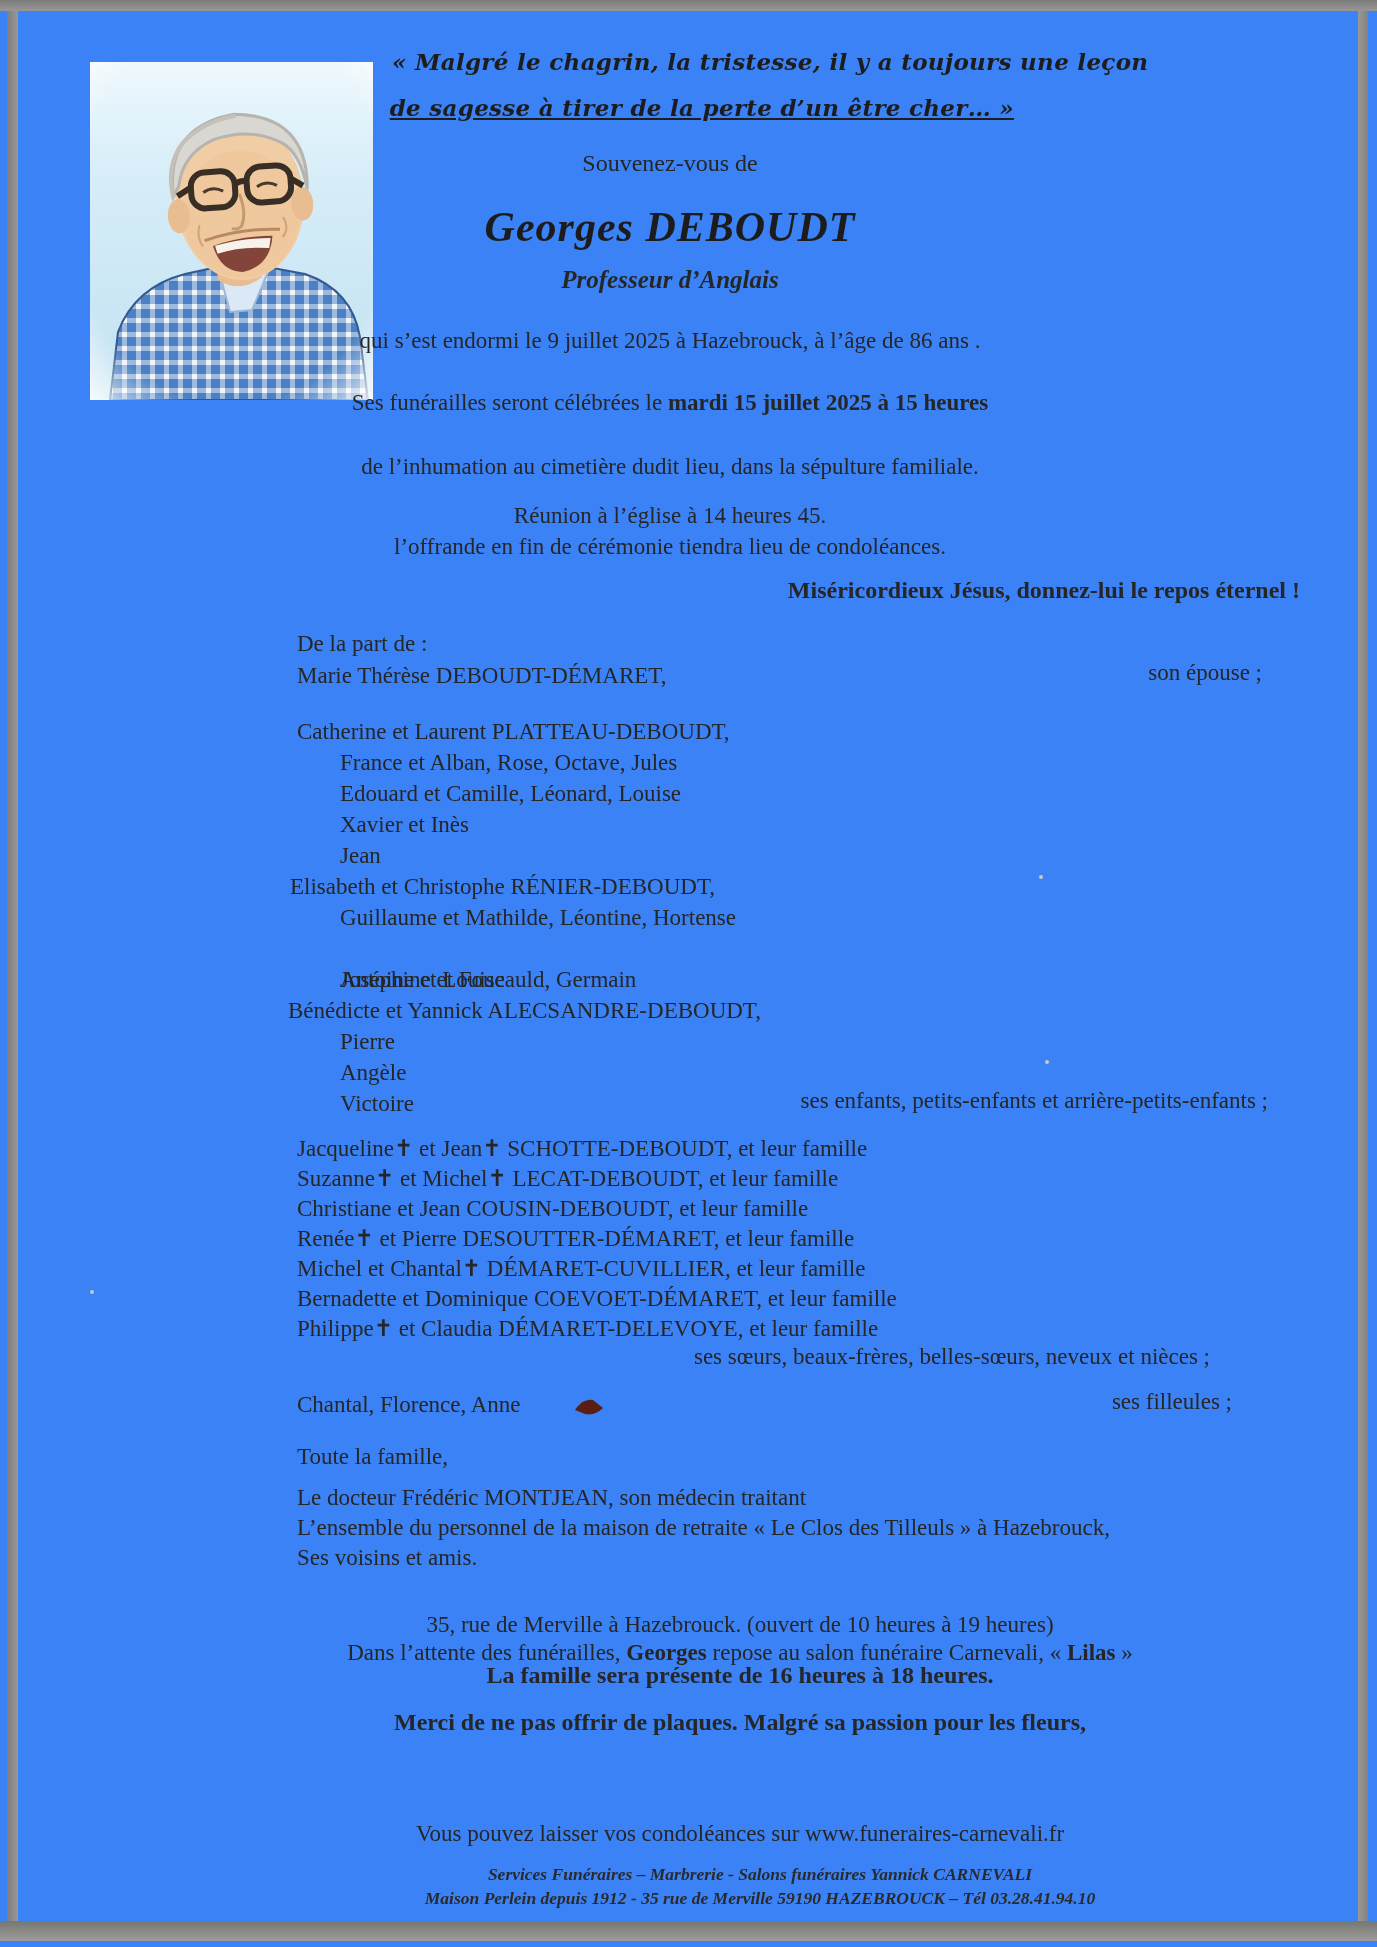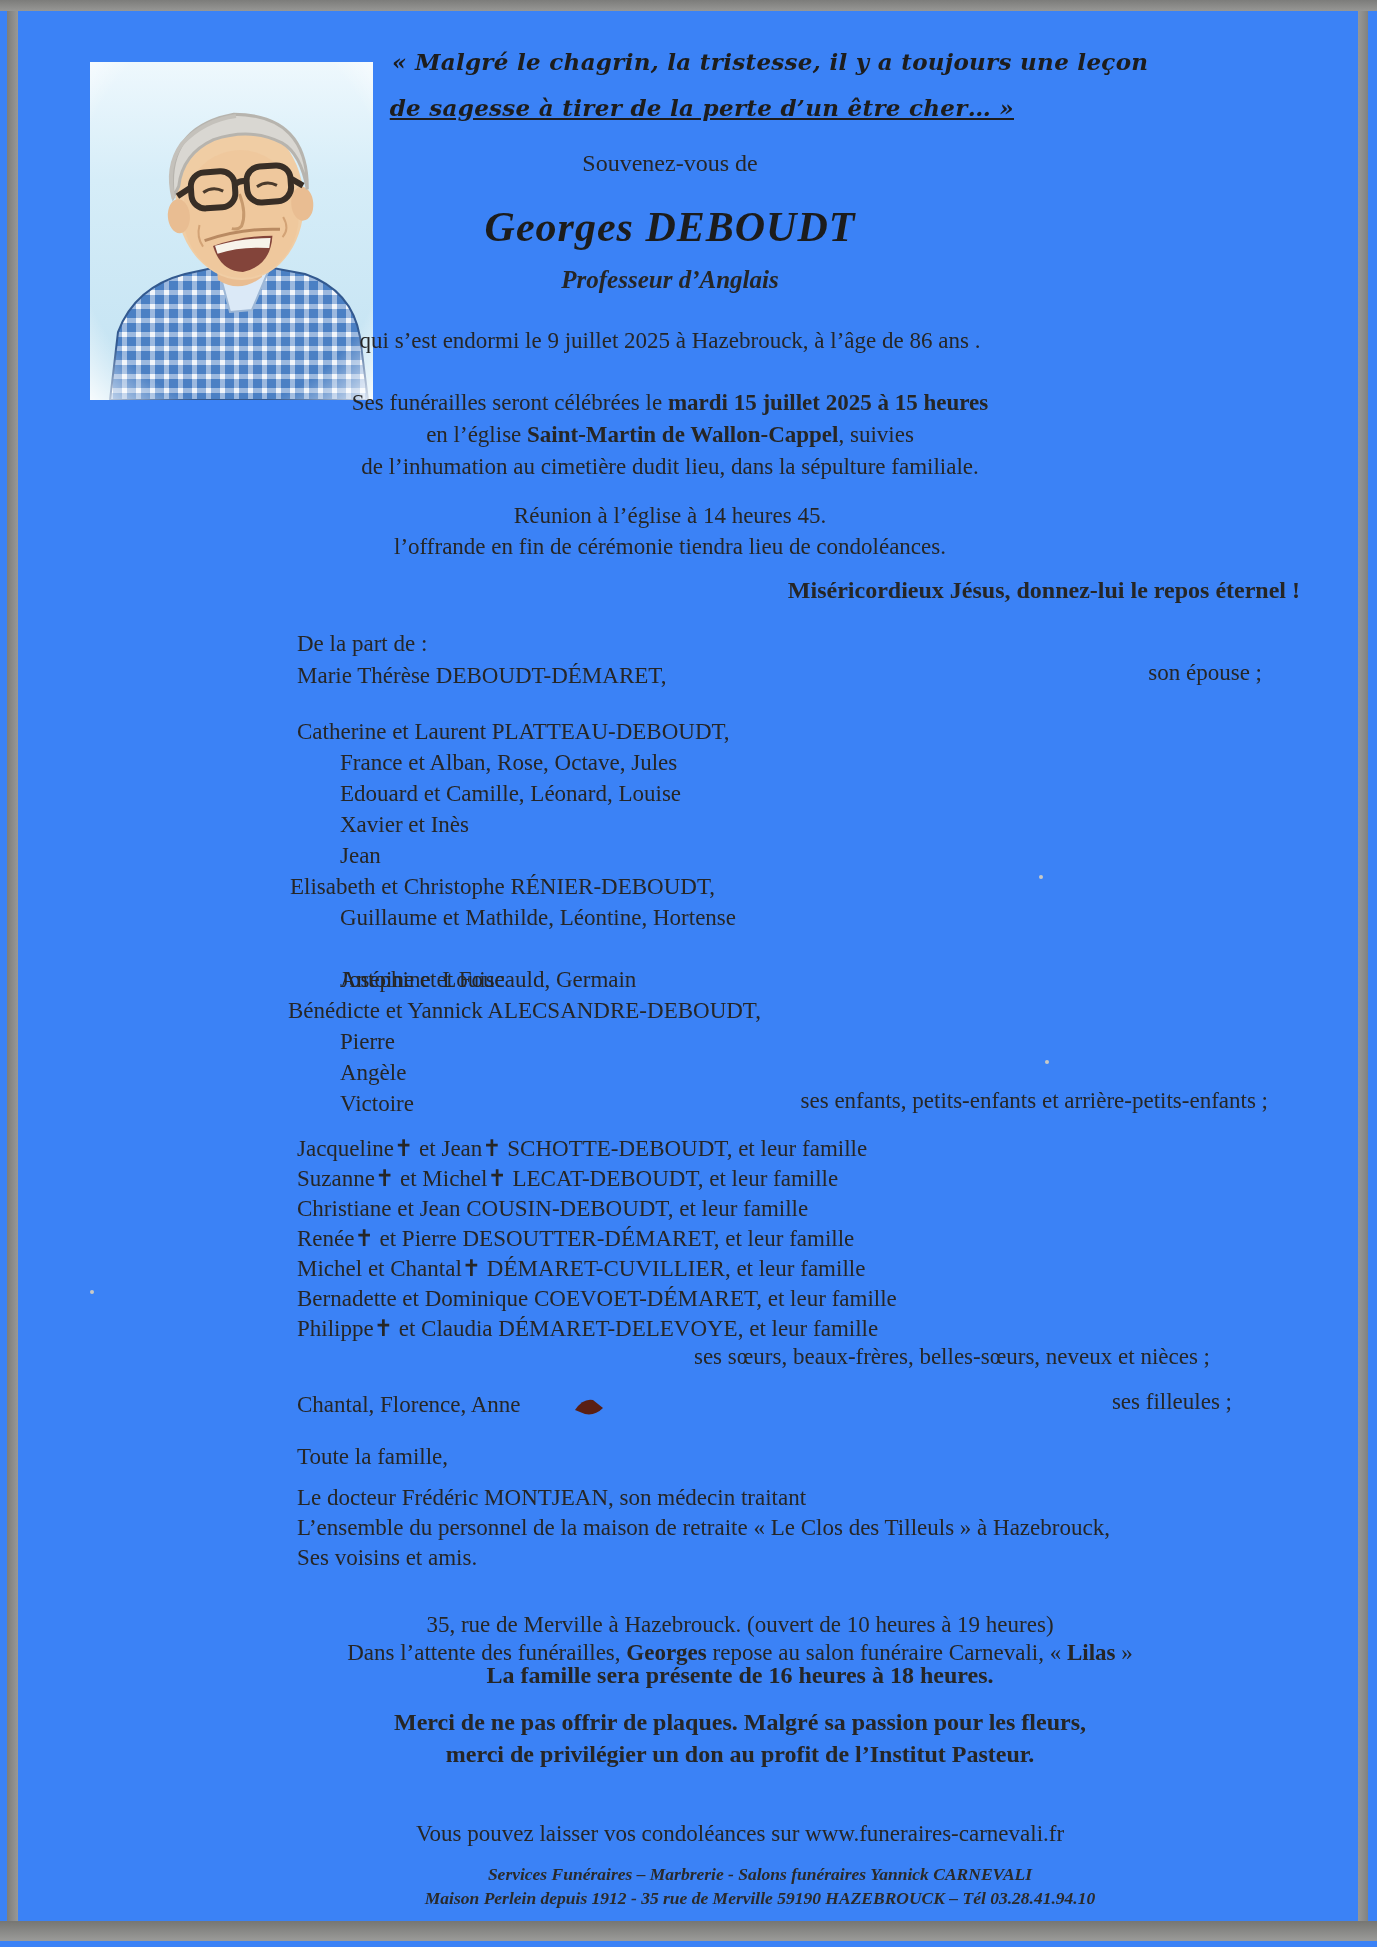--- a/index.html
+++ b/index.html
@@ -97,23 +97,20 @@
   <div class="t quote" style="left:auto;right:363px;top:92px;text-decoration:underline;">de sagesse à tirer de la perte d’un être cher… »</div>
 
   <div class="c" style="top:150px;font-size:24px;">Souvenez-vous de</div>
   <div class="c name-big" style="top:203px;">Georges DEBOUDT</div>
   <div class="c subtitle" style="top:266px;">Professeur d’Anglais</div>
 
   <div class="c" style="top:328px;">qui s’est endormi le 9 juillet 2025 à Hazebrouck, à l’âge de 86 ans .</div>
   <div class="c" style="top:390px;">
     <span>Ses funérailles seront célébrées le </span><span class="b">mardi 15 juillet 2025 à 15 heures</span>
   </div>
-  <div class="c" style="top:422px;">
-    <span>en l’église </span><span class="b">Saint-Martin de Wallon-Cappel</span><span>, suivies</span>
-  </div>
   <div class="c" style="top:454px;">de l’inhumation au cimetière dudit lieu, dans la sépulture familiale.</div>
   <div class="c" style="top:503px;">Réunion à l’église à 14 heures 45.</div>
   <div class="c" style="top:534px;">l’offrande en fin de cérémonie tiendra lieu de condoléances.</div>
   <div class="right b" style="right:77px;top:577px;font-size:24px;">Miséricordieux Jésus, donnez-lui le repos éternel !</div>
 
   <div class="t" style="left:297px;top:628px;">De la part de :</div>
   <div class="t" style="left:297px;top:660px;">Marie Thérèse DEBOUDT-DÉMARET,</div>
   <div class="right" style="right:115px;top:660px;">son épouse ;</div>
 
   <div class="t" style="left:297px;top:716px;">Catherine et Laurent PLATTEAU-DEBOUDT,</div>
@@ -152,21 +149,20 @@
   <div class="t" style="left:297px;top:1512px;">L’ensemble du personnel de la maison de retraite «  Le Clos des Tilleuls » à Hazebrouck,</div>
   <div class="t" style="left:297px;top:1542px;">Ses voisins et amis.</div>
 
   <div class="vcenter" style="top:1640px;">
     <span>Dans l’attente des funérailles, </span><span class="b">Georges</span><span> repose au salon funéraire Carnevali, « </span><span class="b">Lilas</span><span> »</span>
   </div>
   <div class="vcenter" style="top:1612px;">35, rue de Merville à Hazebrouck. (ouvert de 10 heures à 19 heures)</div>
   <div class="vcenter b" style="top:1662px;font-size:24px;">La famille sera présente de 16 heures à 18 heures.</div>
 
   <div class="vcenter b" style="top:1709px;font-size:24px;">Merci de ne pas offrir de plaques. Malgré sa passion pour les fleurs,</div>
-  <div class="vcenter b" style="top:1741px;font-size:24px;">merci de privilégier un don au profit de l’Institut Pasteur.</div>
 
   <div class="vcenter" style="top:1821px;">Vous pouvez laisser vos condoléances sur www.funeraires-carnevali.fr</div>
 
   <div class="footer-line" style="top:1864px;">Services Funéraires – Marbrerie - Salons funéraires Yannick CARNEVALI</div>
   <div class="footer-line" style="top:1888px;">Maison Perlein depuis 1912 - 35 rue de Merville 59190 HAZEBROUCK – Tél 03.28.41.94.10</div>
 
   <div class="speck" style="left:1045px;top:1060px;"></div>
   <div class="speck" style="left:1039px;top:875px;"></div>
   <div class="speck" style="left:90px;top:1290px;"></div>
 

